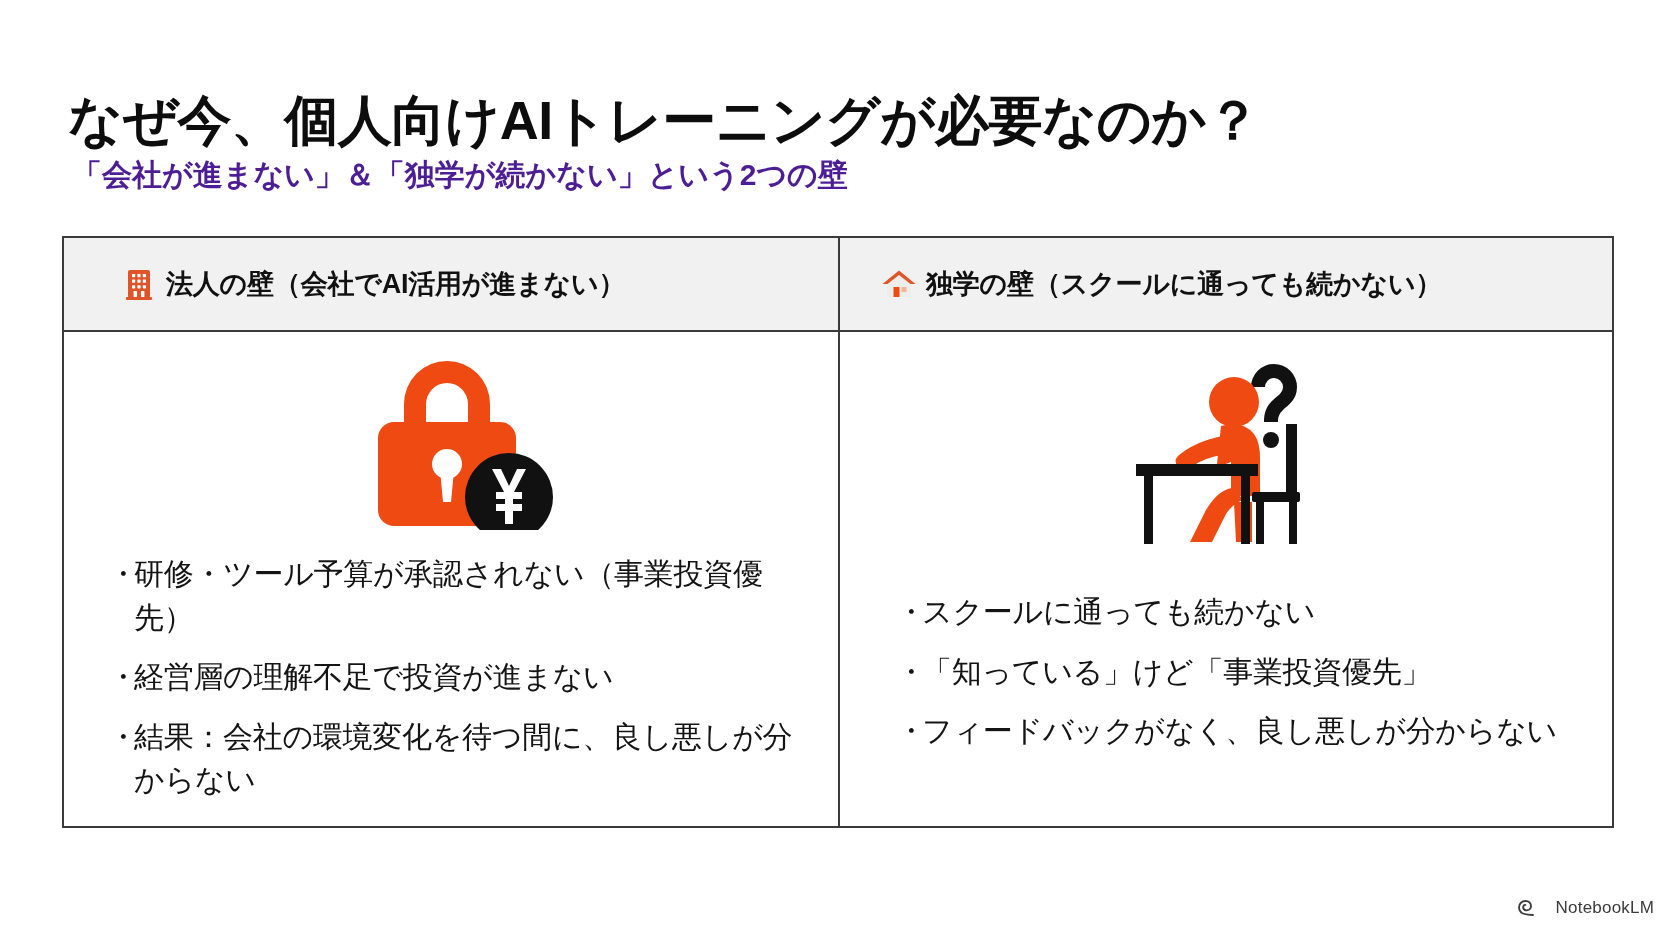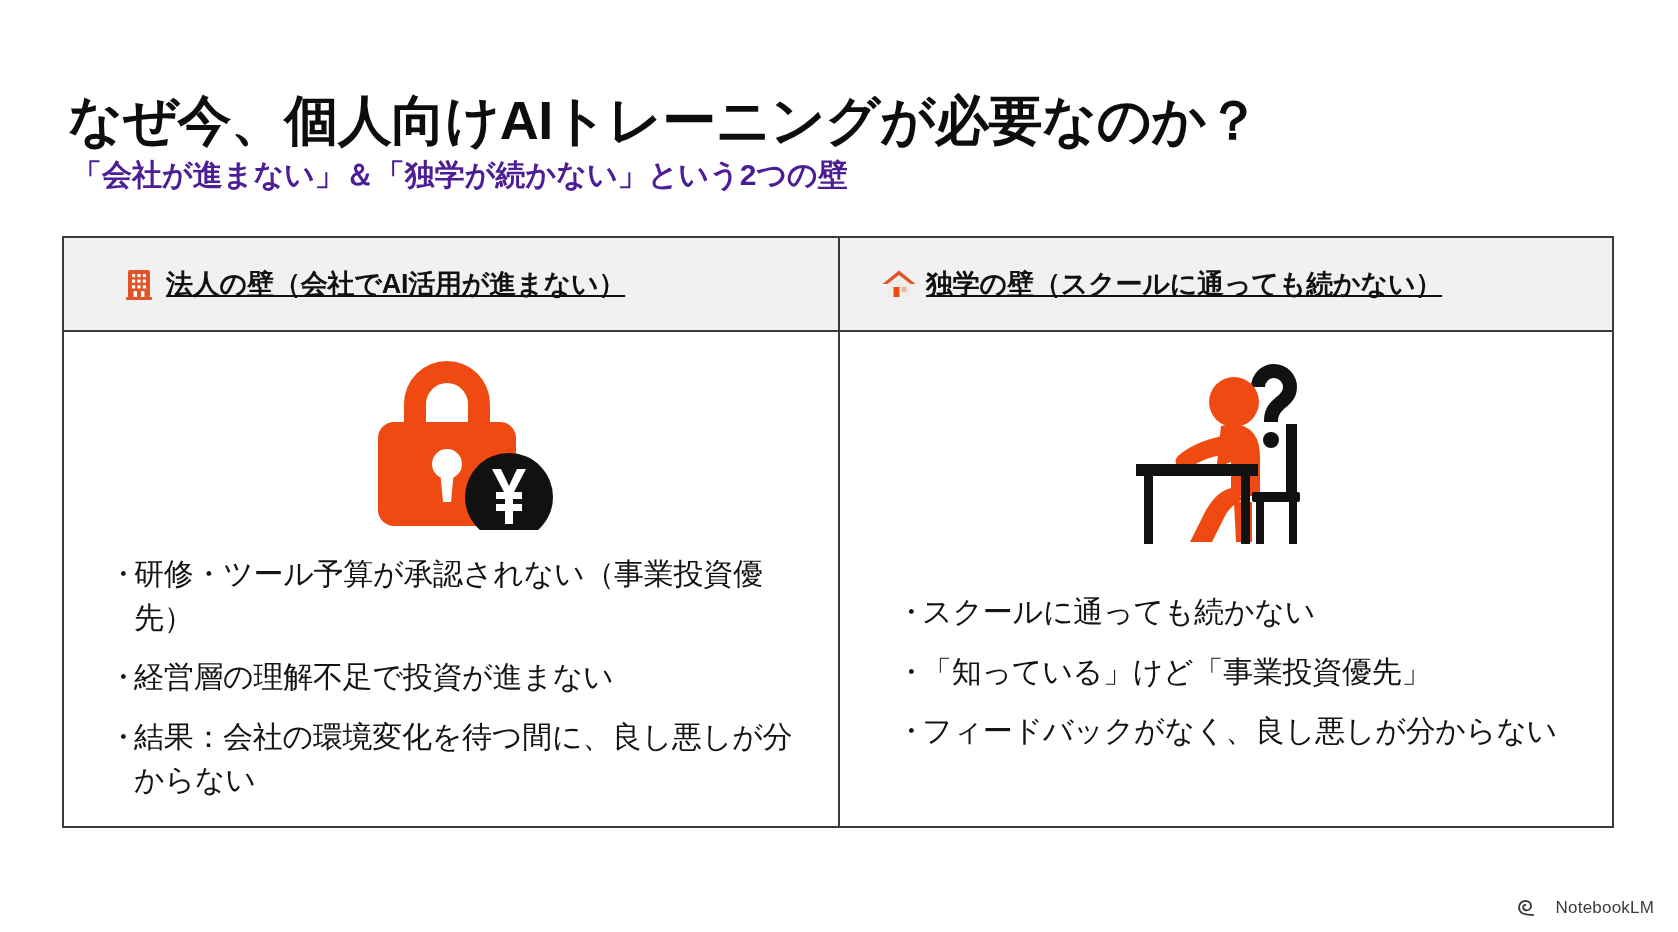--- a/index.html
+++ b/index.html
@@ -68,21 +68,20 @@
   }
   .tbody {
     display: flex;
     flex: 1 1 auto;
     min-height: 0;
   }
   .col {
     width: 50%;
     box-sizing: border-box;
     position: relative;
-    text-decoration: underline;
   }
   .thead .col {
     display: flex;
     align-items: center;
     padding-left: 58px;
   }
   .thead .col.right,
   .tbody .col.right {
     border-left: 2px solid #3a3a3a;
   }

